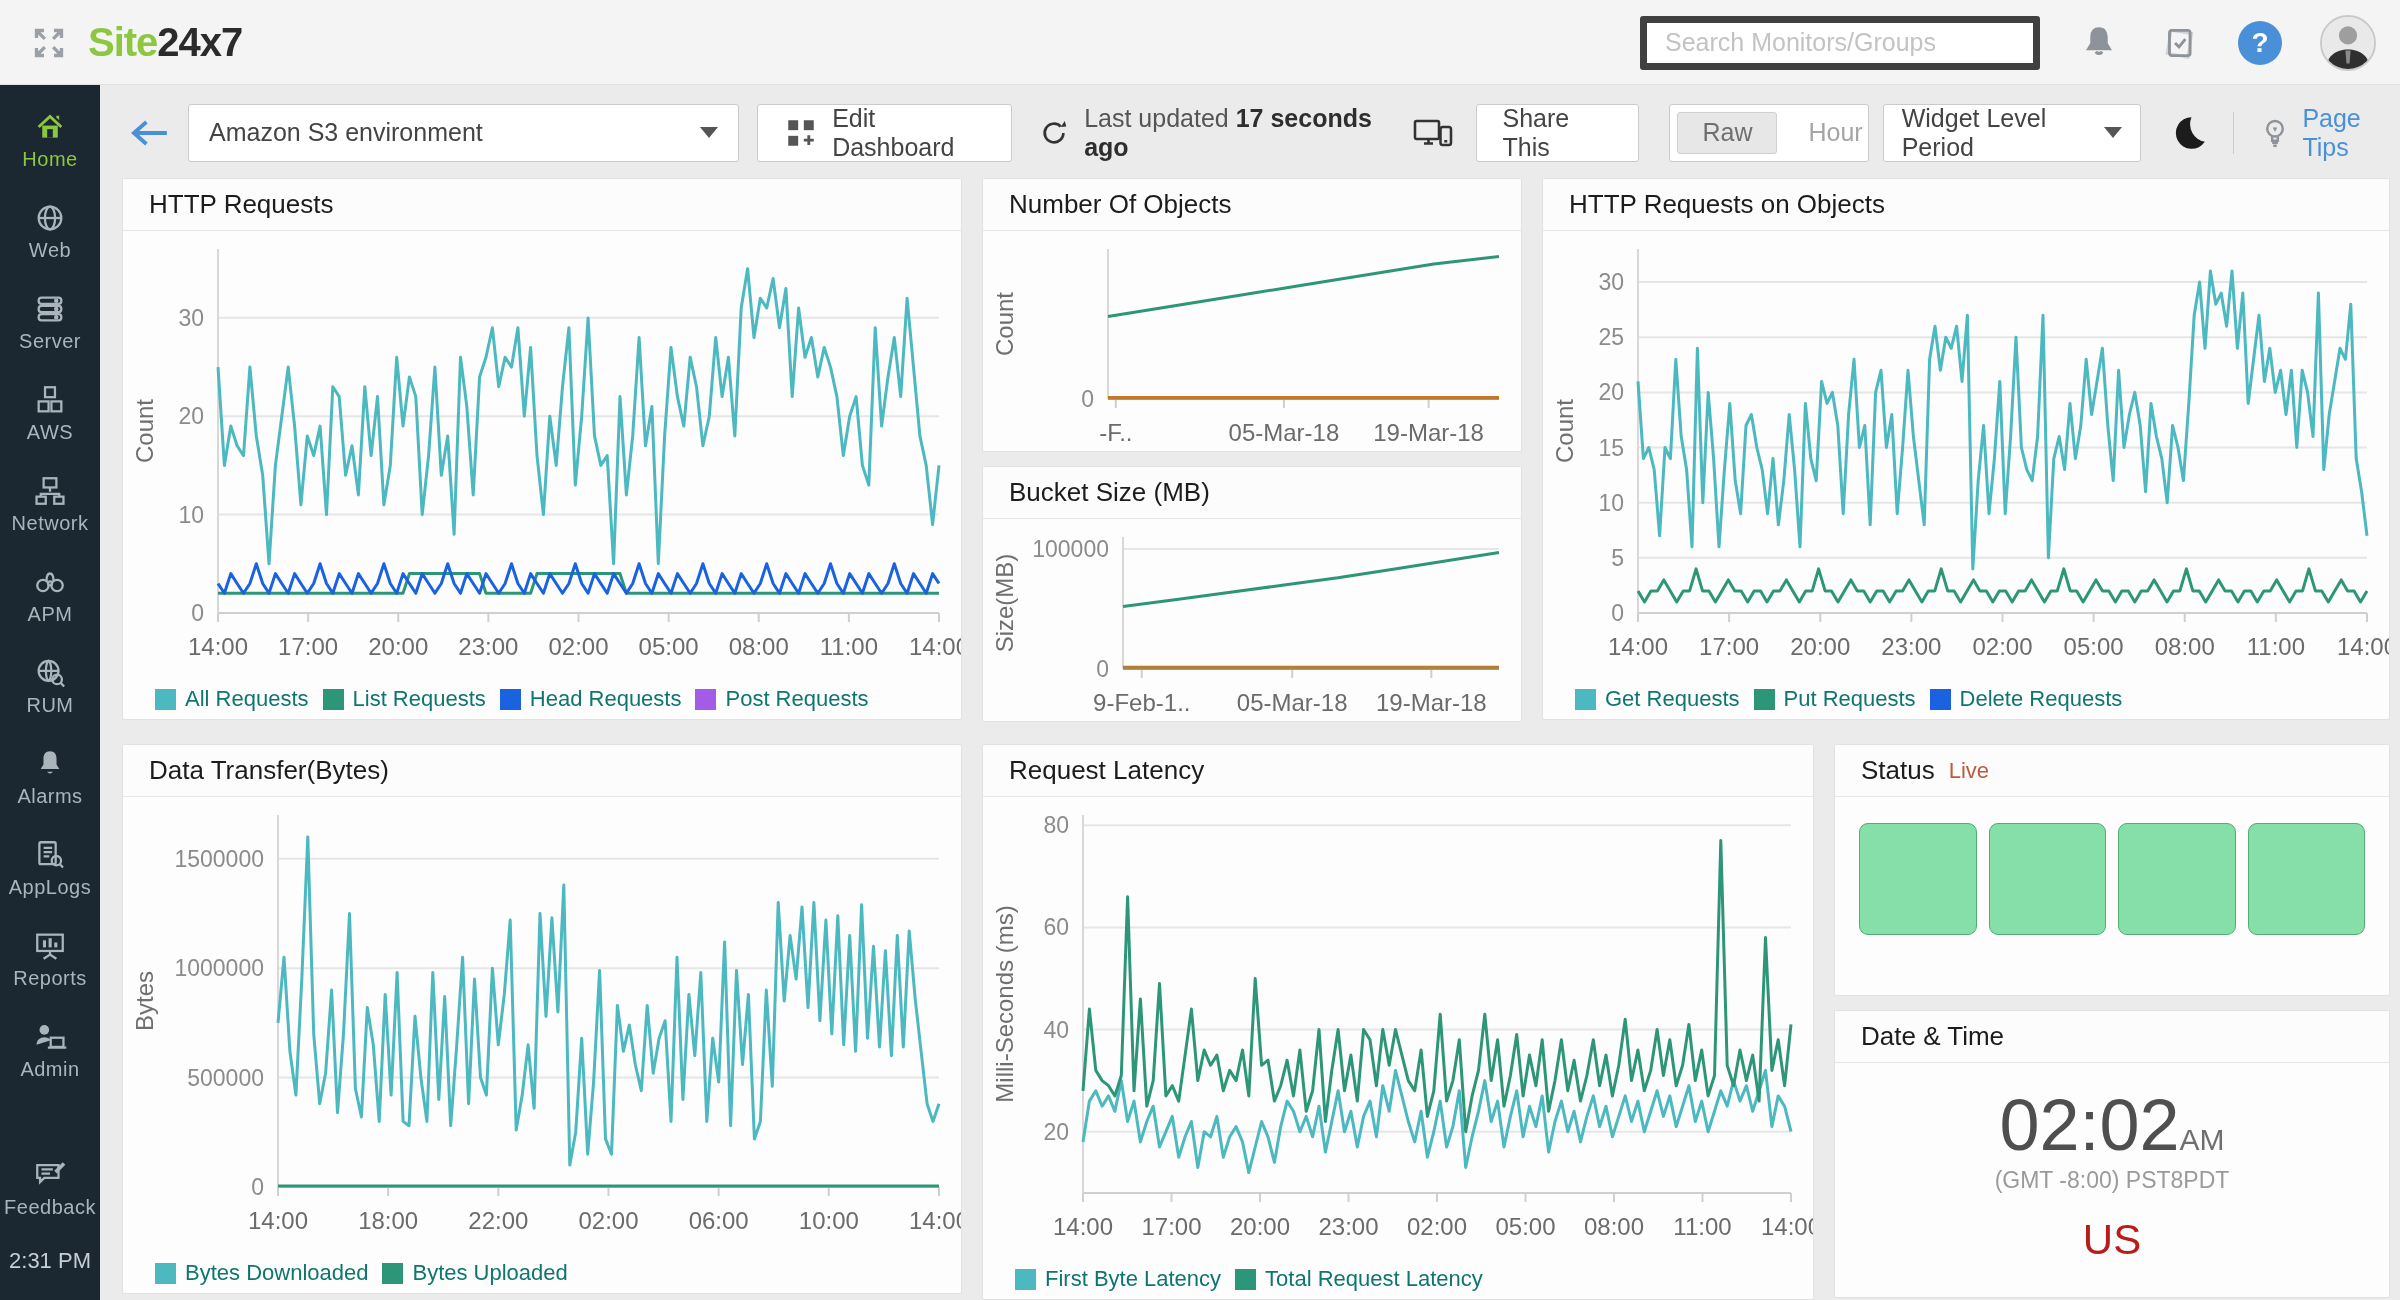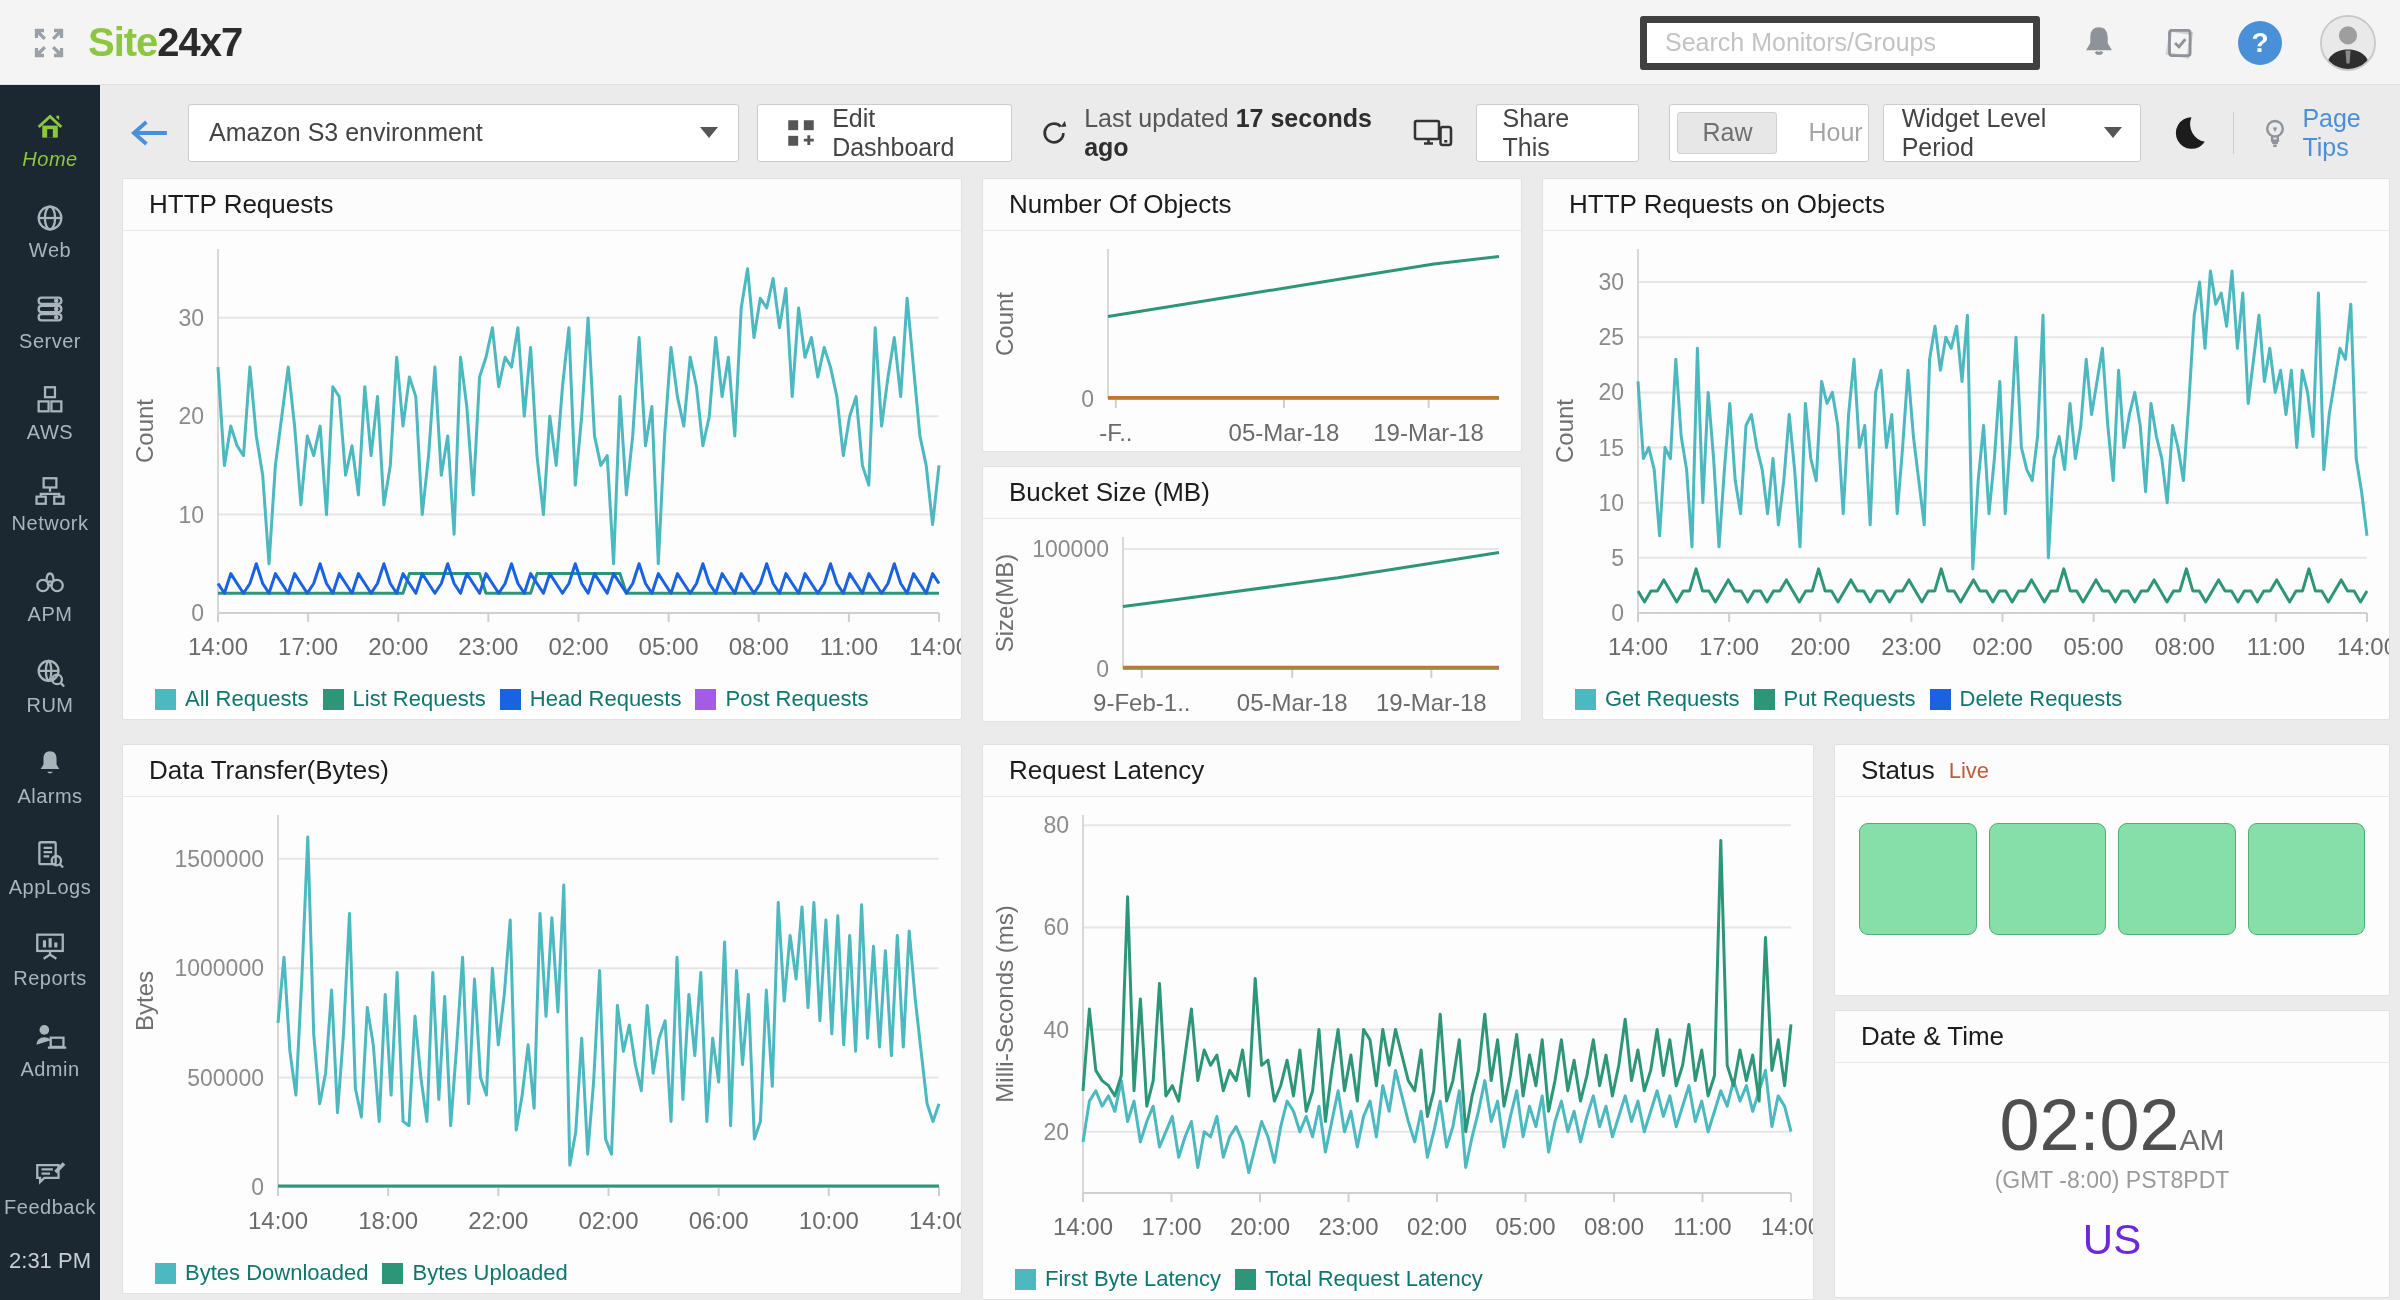--- a/index.html
+++ b/index.html
@@ -15,21 +15,21 @@
   .search-box { width:400px; height:54px; background:#fff; border:7px solid #404040; border-radius:3px; font-size:25px; padding:0 18px; color:#555; outline:none; }
   .search-box::placeholder { color:#c3c3c3; }
   .top-icon { width:42px; height:42px; display:flex; align-items:center; justify-content:center; }
   .help-badge { width:44px; height:44px; border-radius:50%; background:#4a90d9; color:#fff; font-size:28px; font-weight:bold; display:flex; align-items:center; justify-content:center; }
   .avatar { width:56px; height:56px; border-radius:50%; border:2px solid #c9c9c9; overflow:hidden; background:#e8e8e8; }
 
   
   .sidebar { position:absolute; left:0; top:85px; width:100px; height:1215px; background:#1b2832; display:flex; flex-direction:column; align-items:center; padding-top:10px; z-index:4; }
   .side-item { width:100%; height:91px; display:flex; flex-direction:column; align-items:center; justify-content:center; gap:4px; color:#aab4bb; cursor:pointer; }
   .side-item .lbl { font-size:20px; letter-spacing:0.5px; }
-  .side-item.active { color:#8dc63f;font-style:italic; }
+  .side-item.active { color:#8dc63f; }
   .side-item.feedback { margin-top:auto; }
   .side-time { color:#c8cfd4; font-size:22px; padding:14px 0 26px 0; }
 
   
   .toolbar { position:absolute; left:100px; top:85px; width:2300px; height:95px; display:flex; align-items:center; padding-left:26px; }
   .tb-gap { margin-right:18px; }
   .tb-box { height:58px; background:#fff; border:1px solid #cbcbcb; border-radius:3px; display:flex; align-items:center; font-size:25px; color:#444; }
   .dash-select { width:600px; padding:0 20px; justify-content:space-between; cursor:pointer; }
   .edit-btn { padding:0 26px; gap:14px; cursor:pointer; }
   .updated { display:flex; align-items:center; gap:14px; font-size:25px; color:#555; margin:0 22px 0 26px; }
@@ -56,21 +56,21 @@
 
   
   .tiles { flex:1; display:flex; gap:12px; padding:26px 24px; align-items:flex-start; }
   .tile { width:122px; height:112px; background:#86dfa9; border:1px solid #4fae74; border-radius:9px; cursor:pointer; }
 
   
   .dt-body { flex:1; display:flex; flex-direction:column; align-items:center; padding-top:26px; }
   .dt-time { font-size:72px; color:#4f4f4f; line-height:1; }
   .dt-ampm { font-size:30px; color:#6f6f6f; }
   .dt-tz { font-size:23px; color:#9a9a9a; margin-top:6px; }
-  .dt-region { font-size:42px; color:#6d28d9; margin-top:22px; }
+  .dt-region { font-size:42px; color:#b91c1c; margin-top:22px; }
   .dt-date { font-size:32px; color:#171717; margin-top:26px; }
 
   svg.icon { display:block; }
 </style>
 </head>
 <body>
 
 <div class="topbar">
   <div class="logo-area">
     <span class="top-icon">

